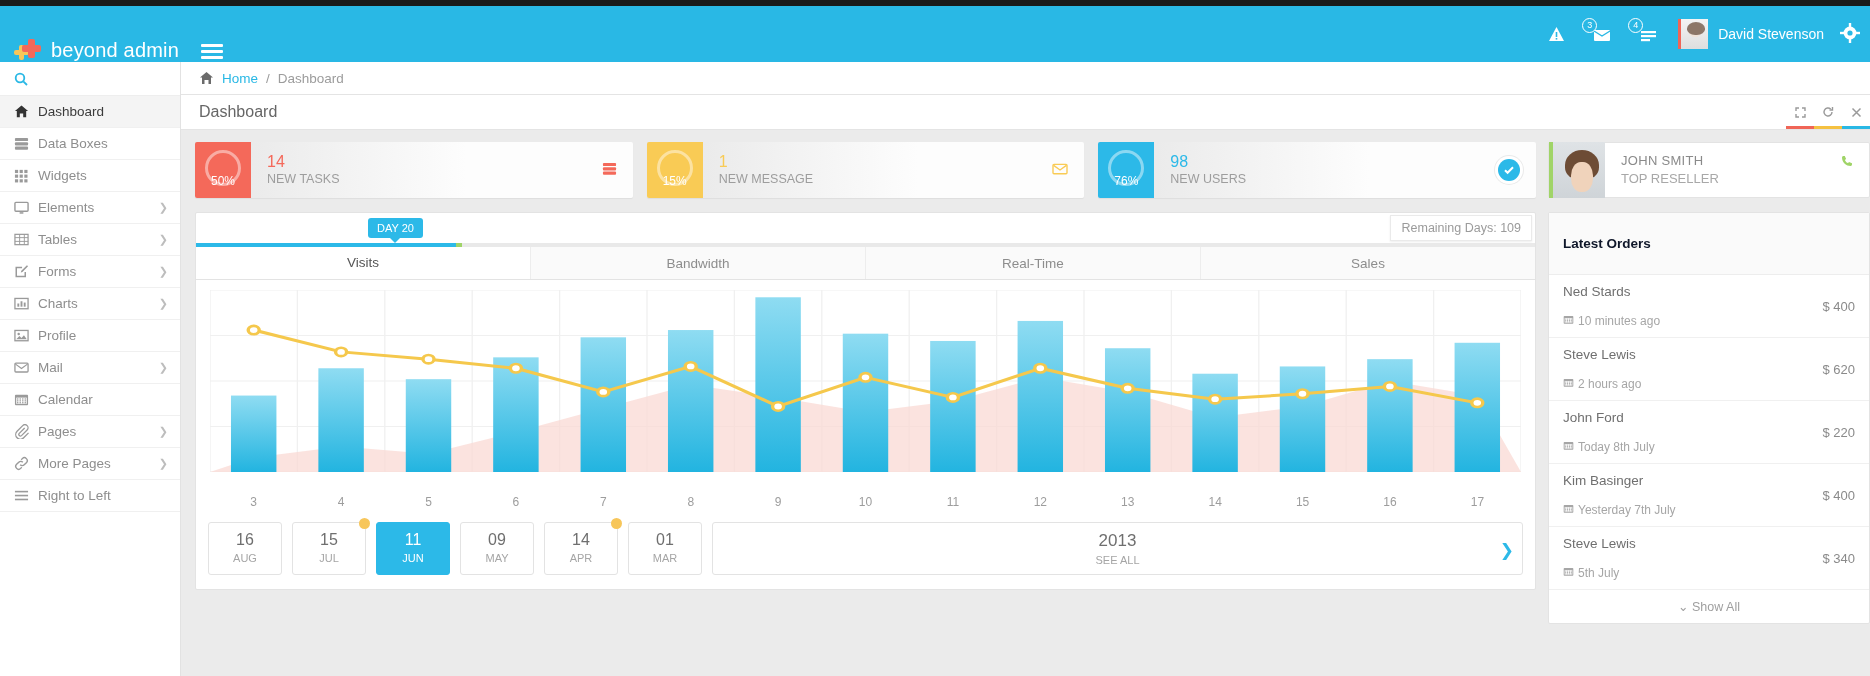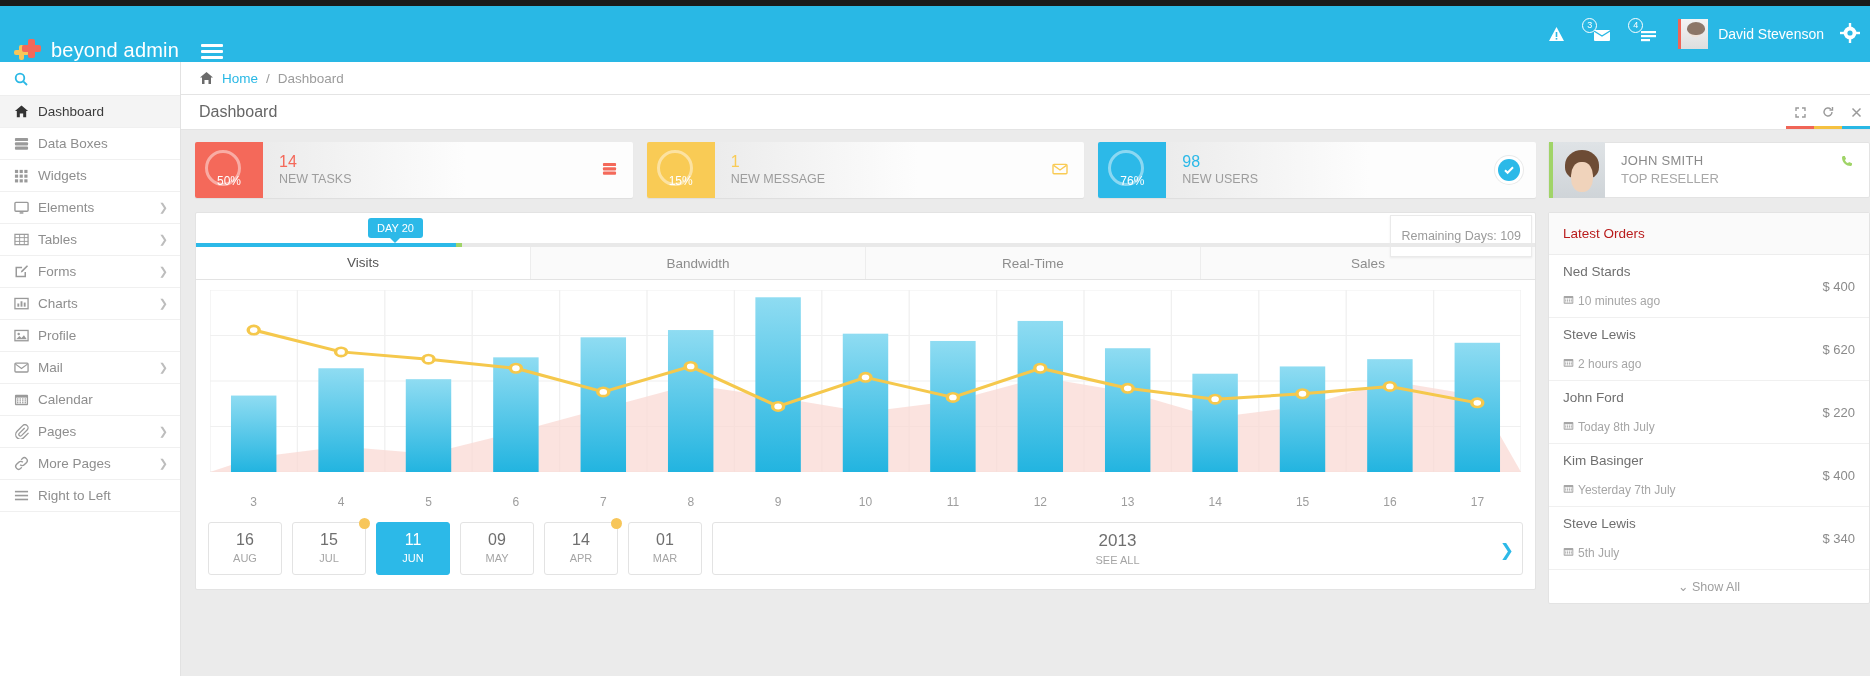--- a/index.html
+++ b/index.html
@@ -54,41 +54,41 @@
   .winbtn{width:28px;display:flex;align-items:center;justify-content:center;cursor:pointer;position:relative;}
   .winbtn:after{content:"";position:absolute;bottom:0;left:0;right:0;height:3px;}
   .wb1:after{background:#f06557;} .wb2:after{background:#f5c141;} .wb3:after{background:#29b8e5;}
   .content{flex:1;display:flex;padding:12px 0 0 14px;gap:12px;overflow:hidden;}
   .col-left{flex:1;min-width:0;}
   .col-right{width:322px;flex:none;}
   
   .stats{display:flex;gap:14px;}
   .stat{flex:1;height:56px;background:linear-gradient(to right,#e6e6e6,#fdfdfd 62%);display:flex;align-items:center;
     border-radius:2px;overflow:hidden;box-shadow:0 1px 1px rgba(0,0,0,.06);cursor:pointer;}
-  .stat .dial{width:68px;height:56px;flex:none;display:flex;align-items:flex-end;justify-content:center;position:relative;}
+  .stat .dial{width:56px;height:56px;flex:none;display:flex;align-items:flex-end;justify-content:center;position:relative;}
   .stat .dial .ring{position:absolute;left:10px;top:8px;width:36px;height:36px;border-radius:50%;
     border:3px solid rgba(255,255,255,.45);}
   .stat .dial .pct{color:#fff;font-size:12px;position:relative;bottom:10px;}
   .s-red .dial{background:#f4695a;} .s-yel .dial{background:#f9cb55;} .s-blu .dial{background:#2cb9e8;}
   .stat .txt{padding-left:16px;line-height:1.25;}
   .stat .num{font-size:16px;} .stat .lbl{color:#9d9d9d;font-size:12.5px;}
   .s-red .num{color:#f4695a;} .s-yel .num{color:#f9cb55;} .s-blu .num{color:#2cb9e8;}
   .stat .tail{margin-left:auto;padding-right:16px;}
   .s-red .tail{color:#f4695a;} .s-yel .tail{color:#f9cb55;}
   .okbadge{width:22px;height:22px;border-radius:50%;background:#2cb9e8;display:flex;align-items:center;justify-content:center;
     box-shadow:0 0 0 3px #fff,0 0 0 4px #eaeaea;color:#fff;}
   
   .panel{background:#fff;border:1px solid #e3e3e3;border-radius:2px;margin-top:14px;}
   .dayrow{height:30px;position:relative;}
   .daytip{position:absolute;left:172px;top:5px;background:#2cb9e8;color:#fff;font-size:11px;
     padding:4px 9px;border-radius:3px;}
   .daytip:after{content:"";position:absolute;left:50%;margin-left:-5px;bottom:-5px;border:5px solid transparent;
     border-top-color:#2cb9e8;border-bottom:0;}
   .remain{position:absolute;right:3px;top:2px;background:#fff;border:1px solid #eaeaea;color:#9b9b9b;
-    font-size:12.5px;padding:13px 10px;box-shadow:0 1px 2px rgba(0,0,0,.07);}
+    font-size:12.5px;padding:5px 10px;box-shadow:0 1px 2px rgba(0,0,0,.07);}
   .progress{height:4px;background:#e9e9e9;position:relative;}
   .progress .fill{height:100%;width:19.4%;background:#2cb9e8;}
   .progress .knob{position:absolute;left:19.4%;top:0;width:6px;height:4px;background:#a0d468;}
   .tabs{display:flex;border-bottom:1px solid #e3e3e3;background:#fafafa;}
   .tab{flex:1;height:32px;display:flex;align-items:center;justify-content:center;font-size:13.5px;color:#8d8d8d;
     border-left:1px solid #ededed;cursor:pointer;}
   .tab:first-child{border-left:0;}
   .tab.active{background:#fff;color:#555;border-bottom:1px solid #fff;margin-bottom:-1px;}
   .chartbox{height:212px;padding:10px 14px 0;position:relative;}
   .chartsvg{width:100%;height:182px;display:block;}
@@ -108,21 +108,21 @@
   .reseller .ph{width:56px;height:56px;flex:none;border-left:4px solid #a0d468;position:relative;overflow:hidden;
     background:linear-gradient(#dfe3e6,#cfd4d8);}
   .reseller .ph:after{content:"";position:absolute;left:12px;top:8px;width:34px;height:30px;border-radius:50% 50% 42% 42%;
     background:#6d4c35;}
   .reseller .ph:before{content:"";position:absolute;left:18px;top:20px;width:22px;height:30px;border-radius:45%;background:#f0d3bb;z-index:1;}
   .reseller .info{padding-left:16px;line-height:1.4;}
   .reseller .nm{color:#8a8a8a;font-size:13px;letter-spacing:.3px;}
   .reseller .rl{color:#a8a8a8;font-size:13px;}
   .reseller .ph-ic{position:absolute;right:14px;top:12px;color:#a0d468;}
   .orders{background:#fff;border:1px solid #e3e3e3;margin-top:14px;border-radius:2px;}
-  .orders h3{font-size:13.5px;font-weight:400;color:#b91c1c;padding:13px 14px;background:#fafafa;border-bottom:1px solid #ededed;}
+  .orders h3{font-size:13.5px;font-weight:700;color:#0f172a;padding:23px 14px;background:#fafafa;border-bottom:1px solid #ededed;}
   .order{display:flex;align-items:center;padding:9px 14px;border-bottom:1px solid #f0f0f0;cursor:pointer;}
   .order .on{font-size:13.5px;color:#6f6f6f;}
   .order .ot{font-size:12px;color:#a6a6a6;display:flex;align-items:center;gap:4px;margin-top:15px;}
   .order .amt{margin-left:auto;font-size:13px;color:#8a8a8a;white-space:nowrap;}
   .showall{text-align:center;padding:9px;color:#9f9f9f;font-size:12.5px;cursor:pointer;}
 </style>
 </head>
 <body>
 
 <div class="topstrip"></div>

